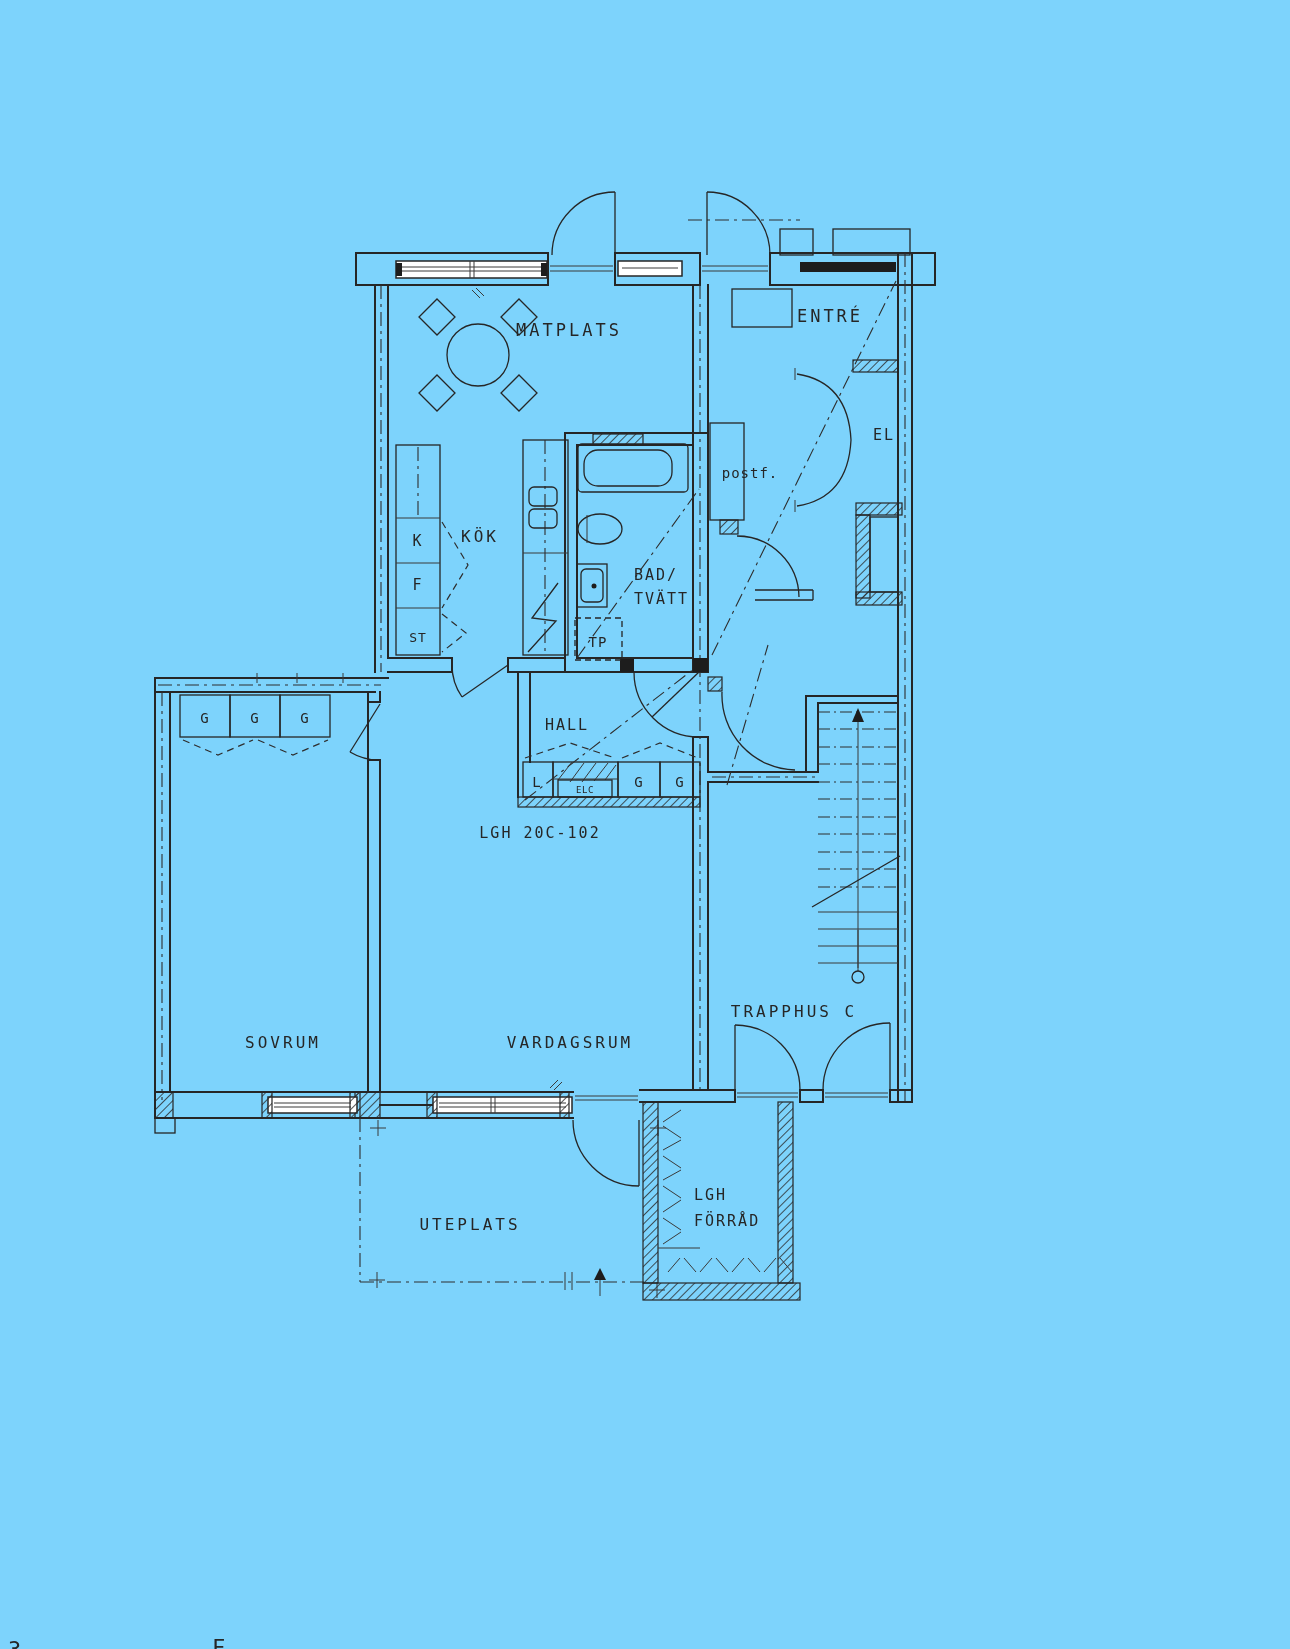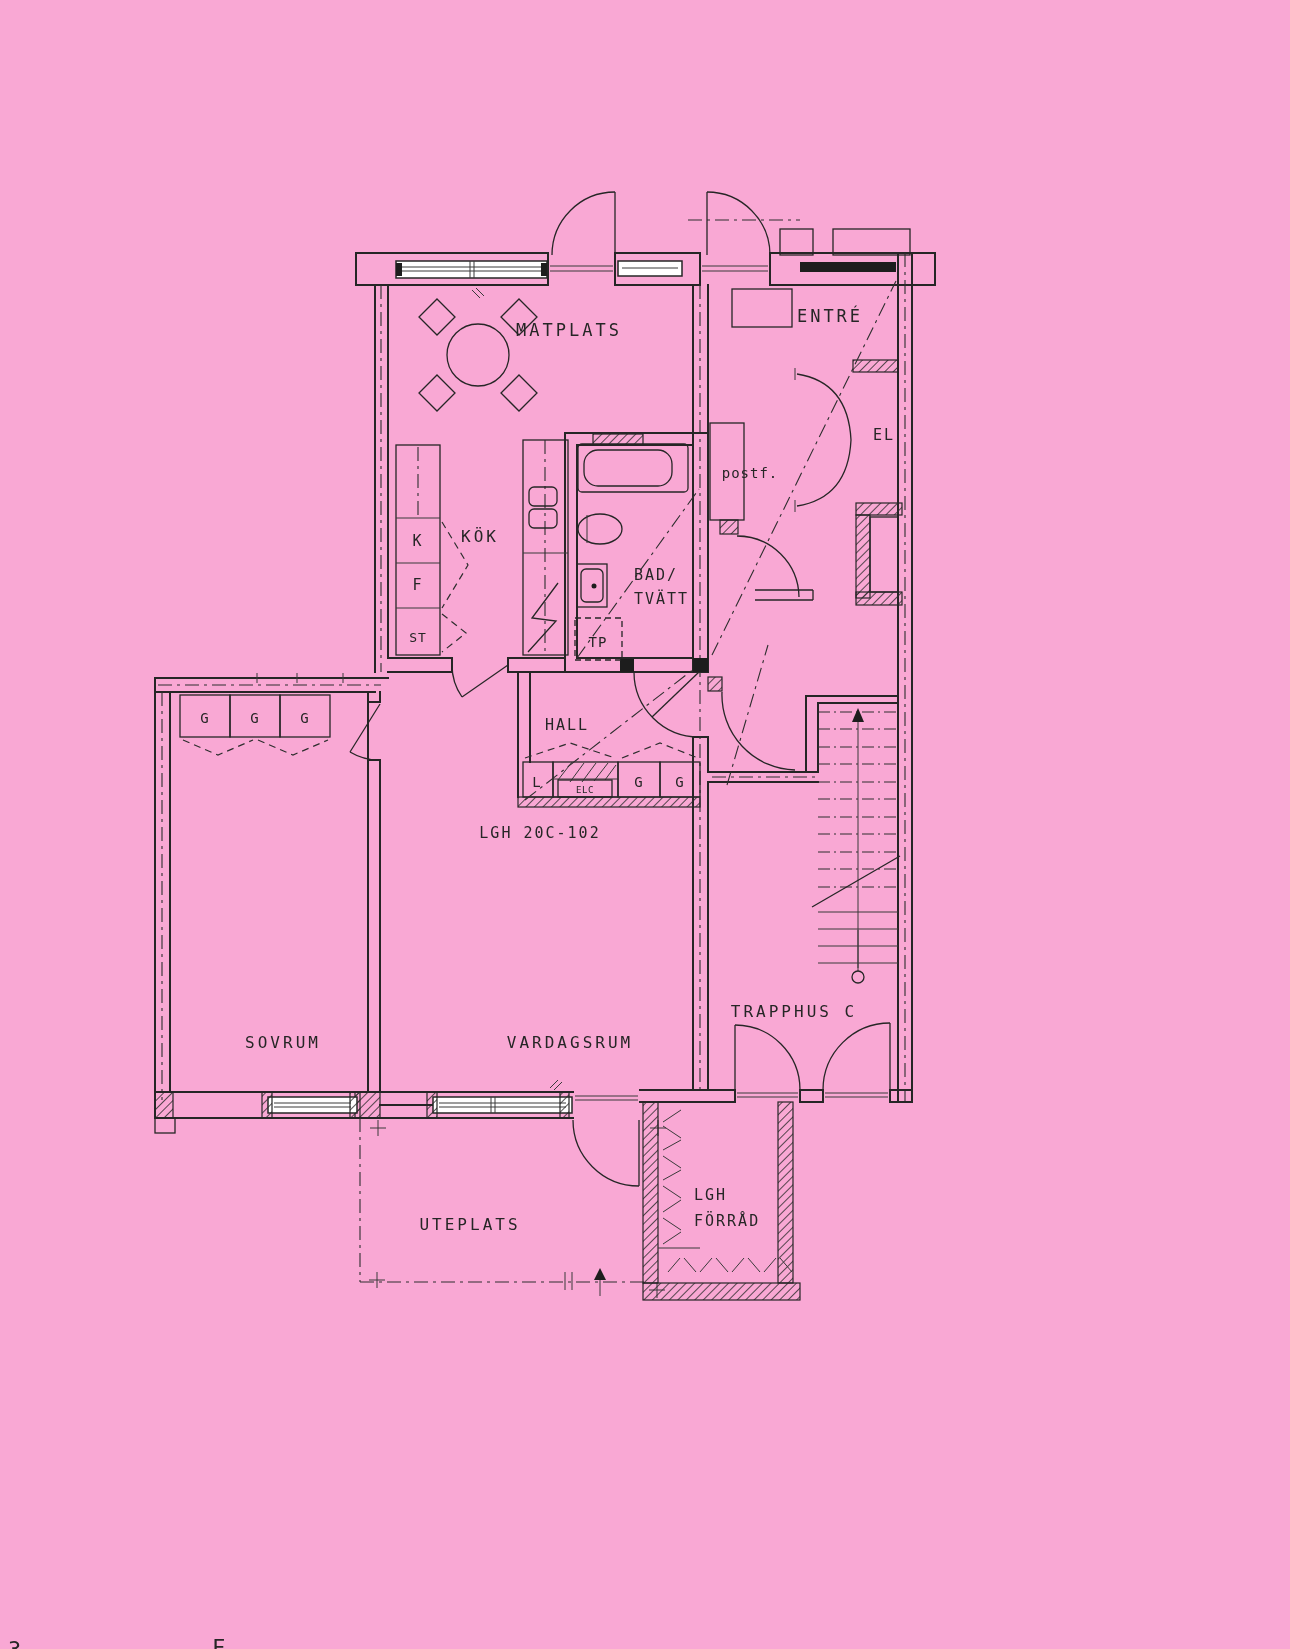--- a/index.html
+++ b/index.html
@@ -1,16 +1,16 @@
 <!DOCTYPE html>
 <html><head>
 <meta charset="utf-8">
 <style>
   html,body{margin:0;padding:0;background:#fff;}
-  #page{position:relative;width:1290px;height:1649px;background:#f9a8d4;overflow:hidden;
+  #page{position:relative;width:1290px;height:1649px;background:#7dd3fc;overflow:hidden;
         font-family:"DejaVu Sans Mono", monospace;}
   svg{display:block}
   svg text{font-family:"DejaVu Sans Mono", monospace; fill:#262626;}
   .t17{font-size:17px;letter-spacing:3px;}
   .t16{font-size:16px;letter-spacing:3px;}
   .t15{font-size:15px;letter-spacing:2px;}
   .t14{font-size:14px;letter-spacing:1px;}
   .t13{font-size:13px;letter-spacing:1px;}
   .t9{font-size:9px;letter-spacing:0.5px;}
   .t22{font-size:22px;}

